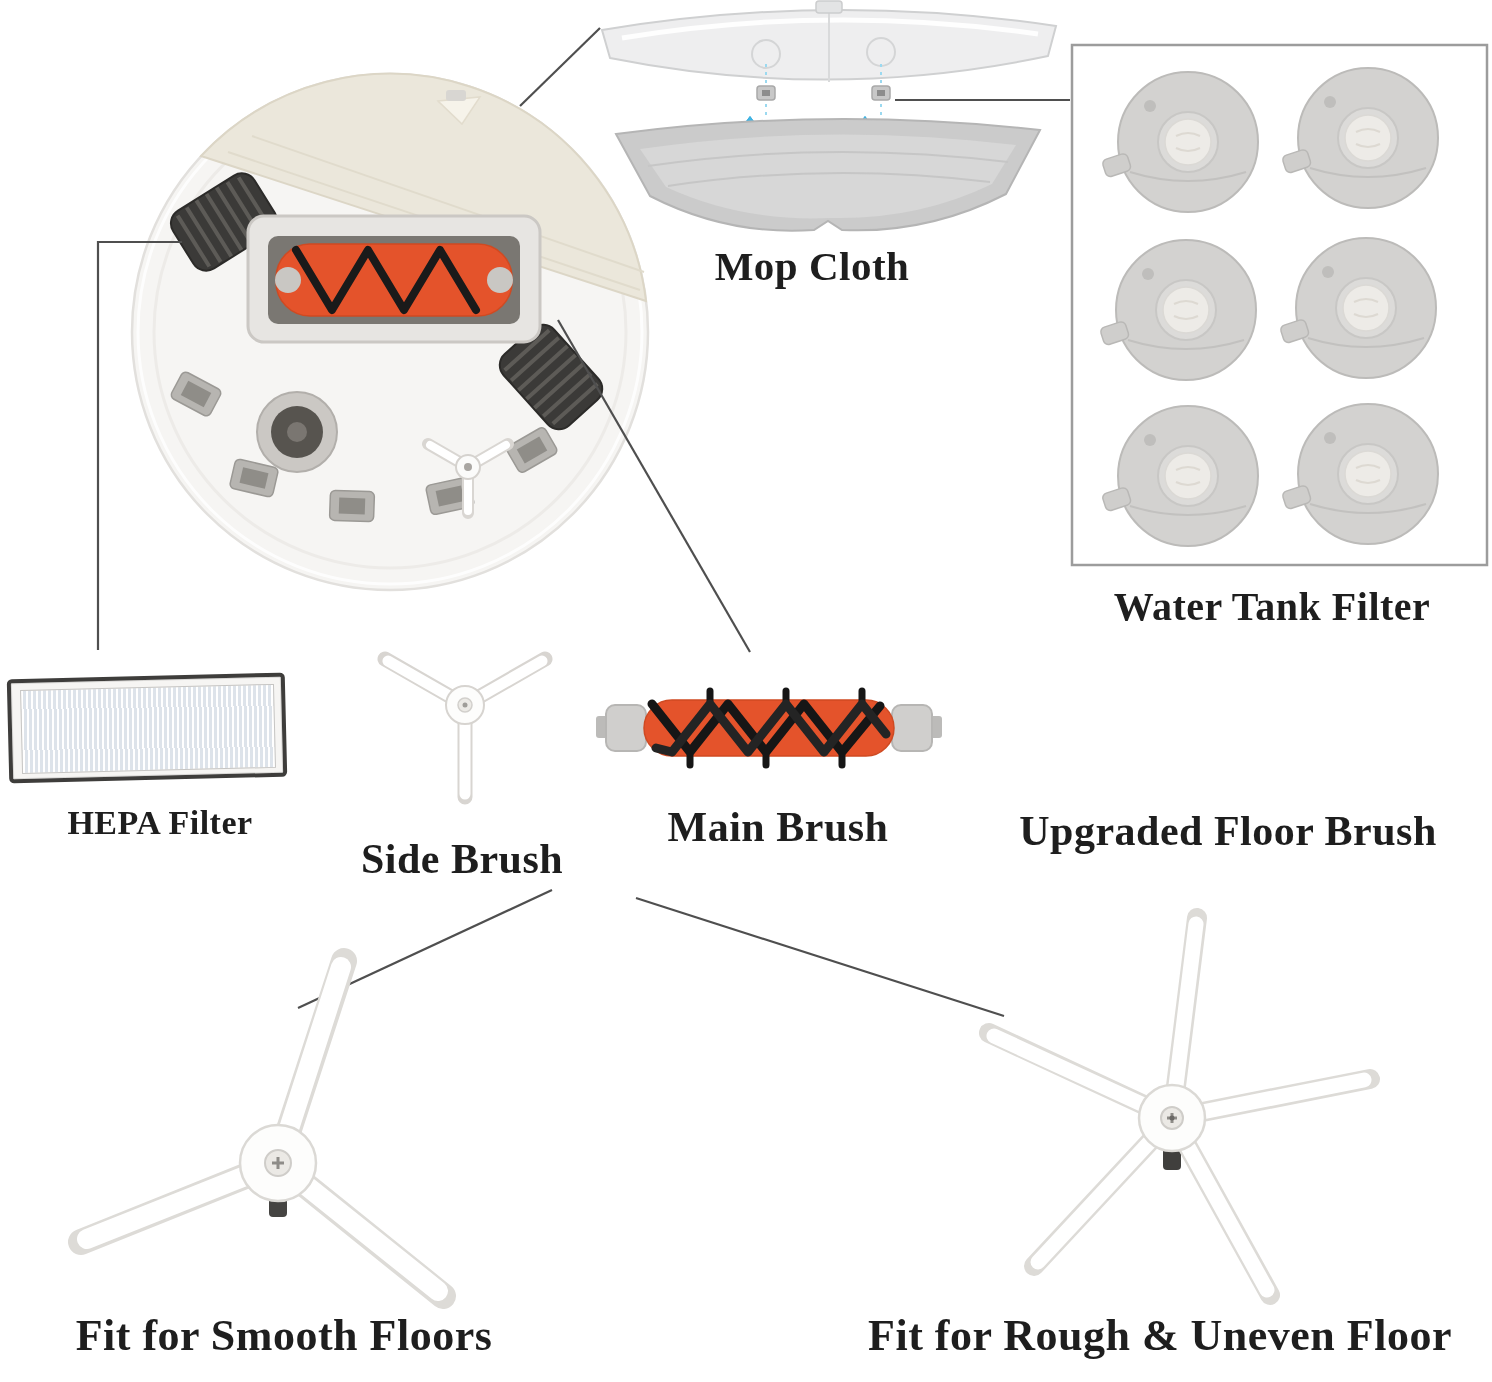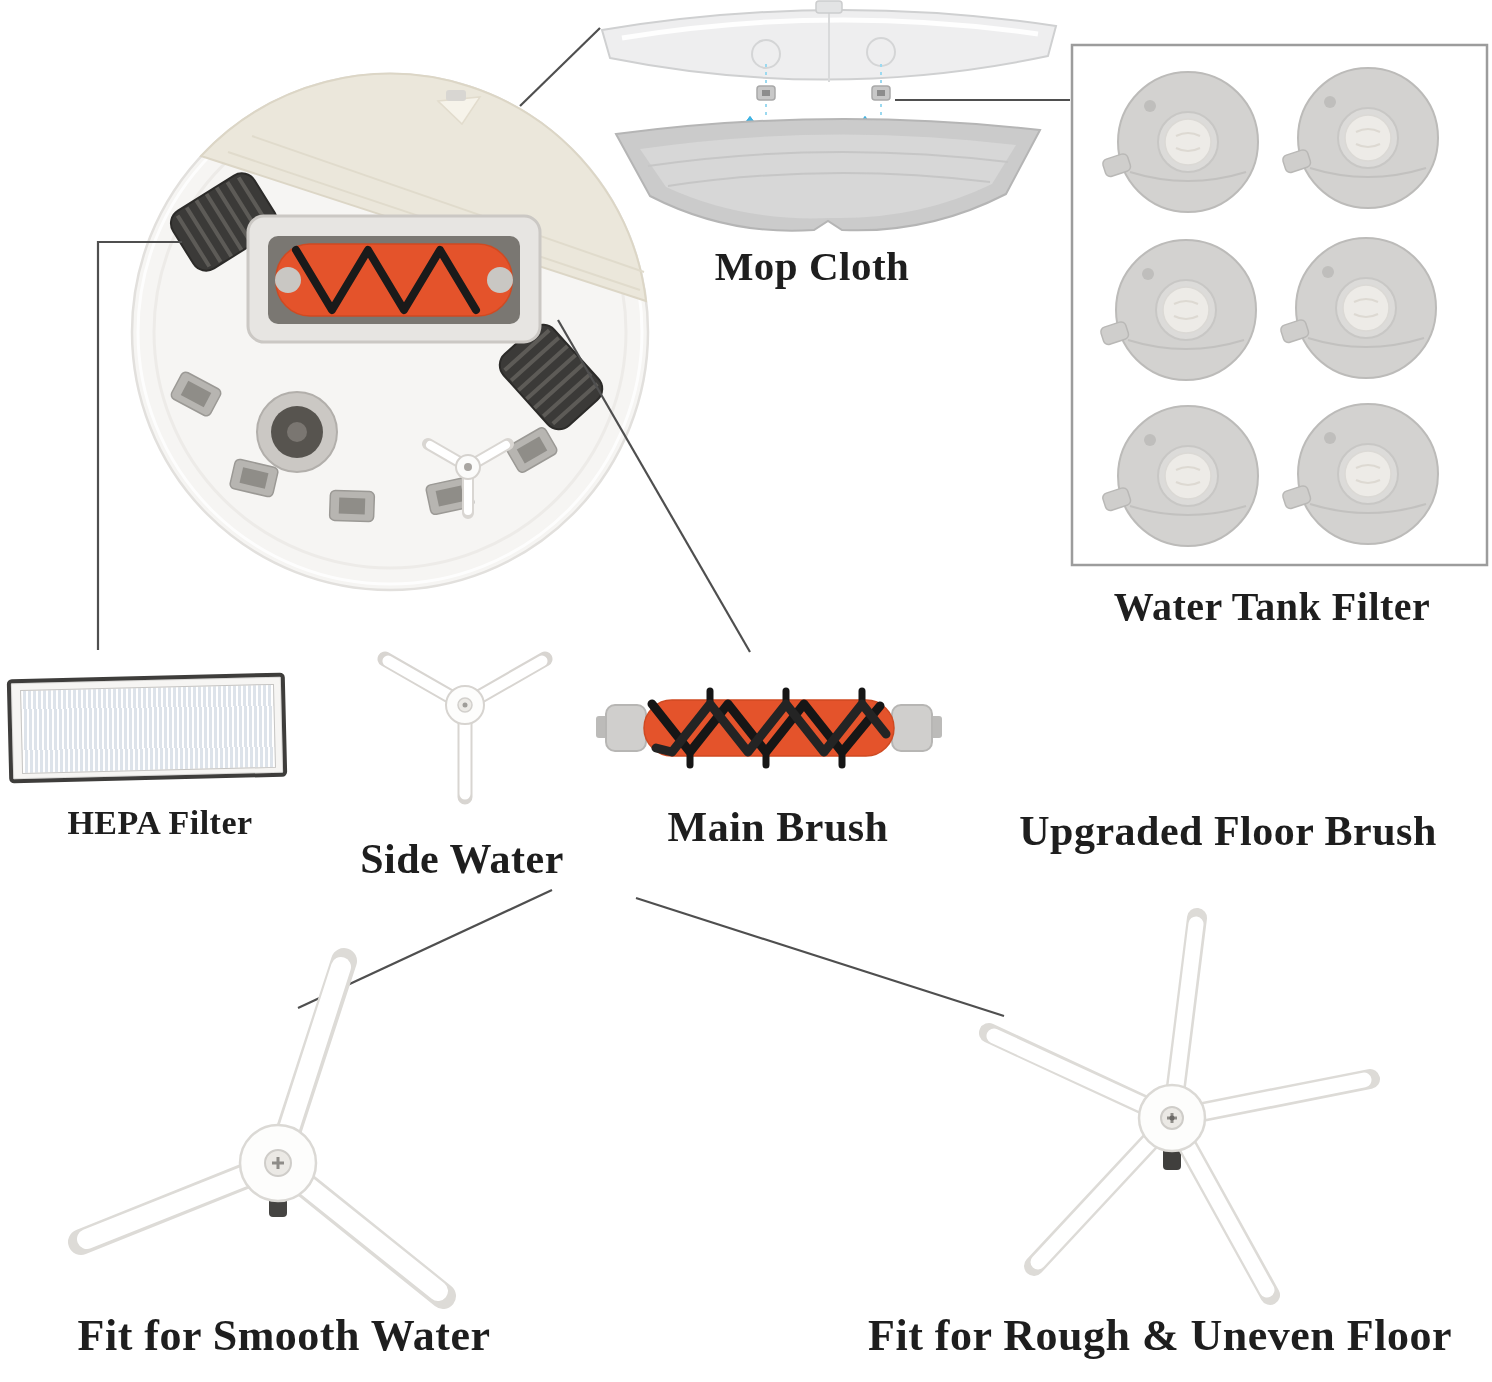--- a/index.html
+++ b/index.html
@@ -217,19 +217,19 @@
   </g>
 </svg>
 
 <div class="hepa">
   <div class="hepa-inner"></div>
 </div>
 
 <div class="label" style="left:812px; top:246px; font-size:41px">Mop Cloth</div>
 <div class="label" style="left:1272px; top:587px; font-size:40px">Water Tank Filter</div>
 <div class="label" style="left:160px; top:806px; font-size:34px">HEPA Filter</div>
-<div class="label" style="left:462px; top:838px; font-size:42px">Side Water</div>
+<div class="label" style="left:462px; top:838px; font-size:42px">Side Brush</div>
 <div class="label" style="left:778px; top:806px; font-size:42px">Main Brush</div>
 <div class="label" style="left:1228px; top:810px; font-size:42px">Upgraded Floor Brush</div>
-<div class="label" style="left:284px; top:1314px; font-size:44px">Fit for Smooth Water</div>
+<div class="label" style="left:284px; top:1314px; font-size:44px">Fit for Smooth Floors</div>
 <div class="label" style="left:1160px; top:1314px; font-size:44px">Fit for Rough &amp; Uneven Floor</div>
 
 </div>
 
 </body></html>

